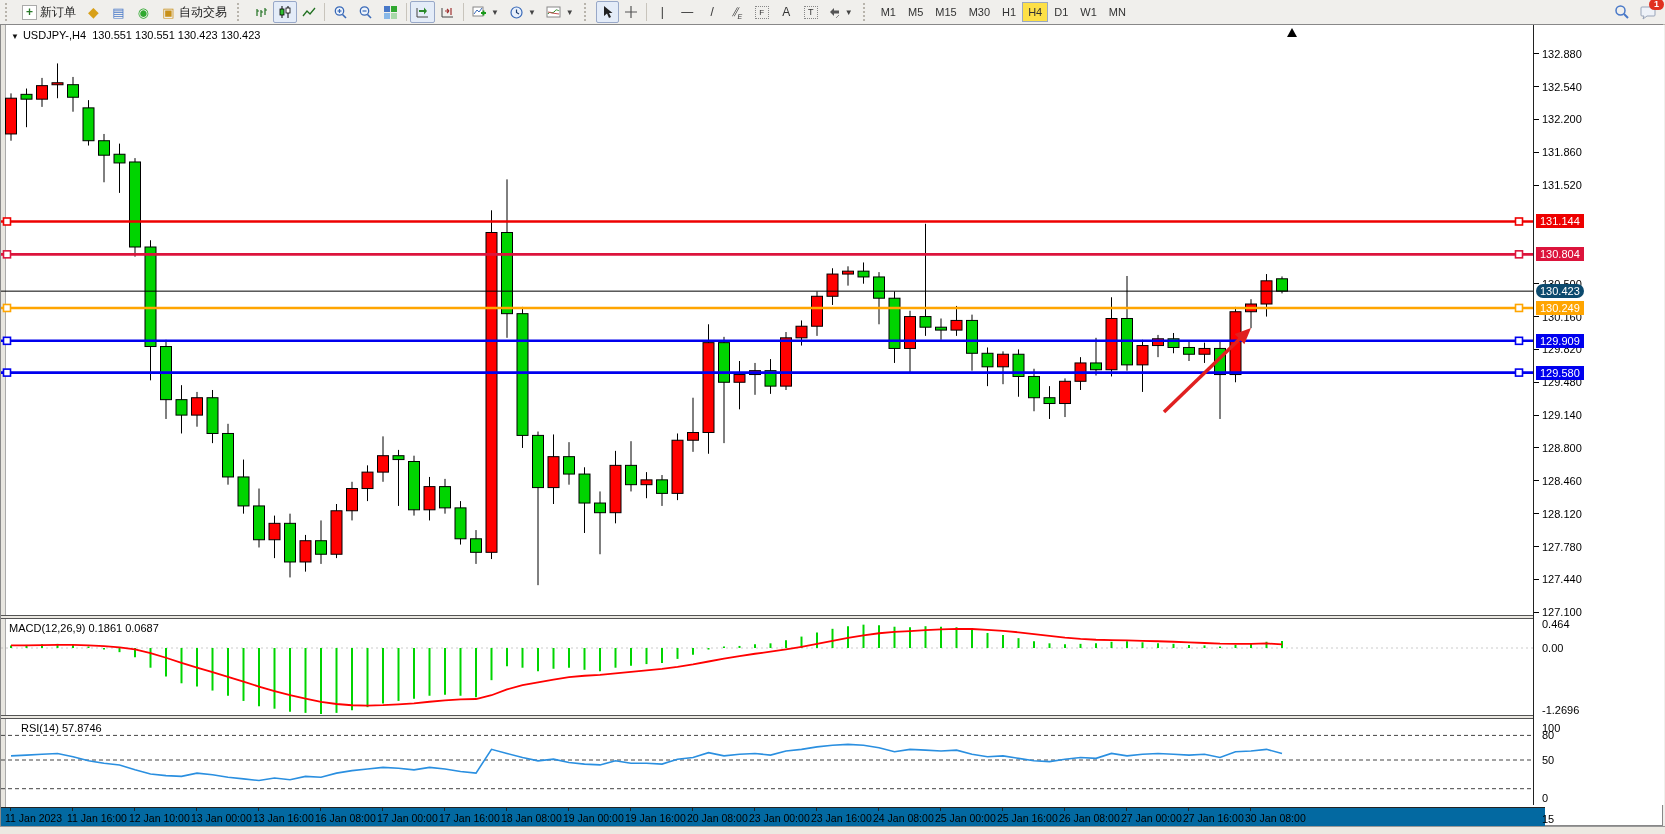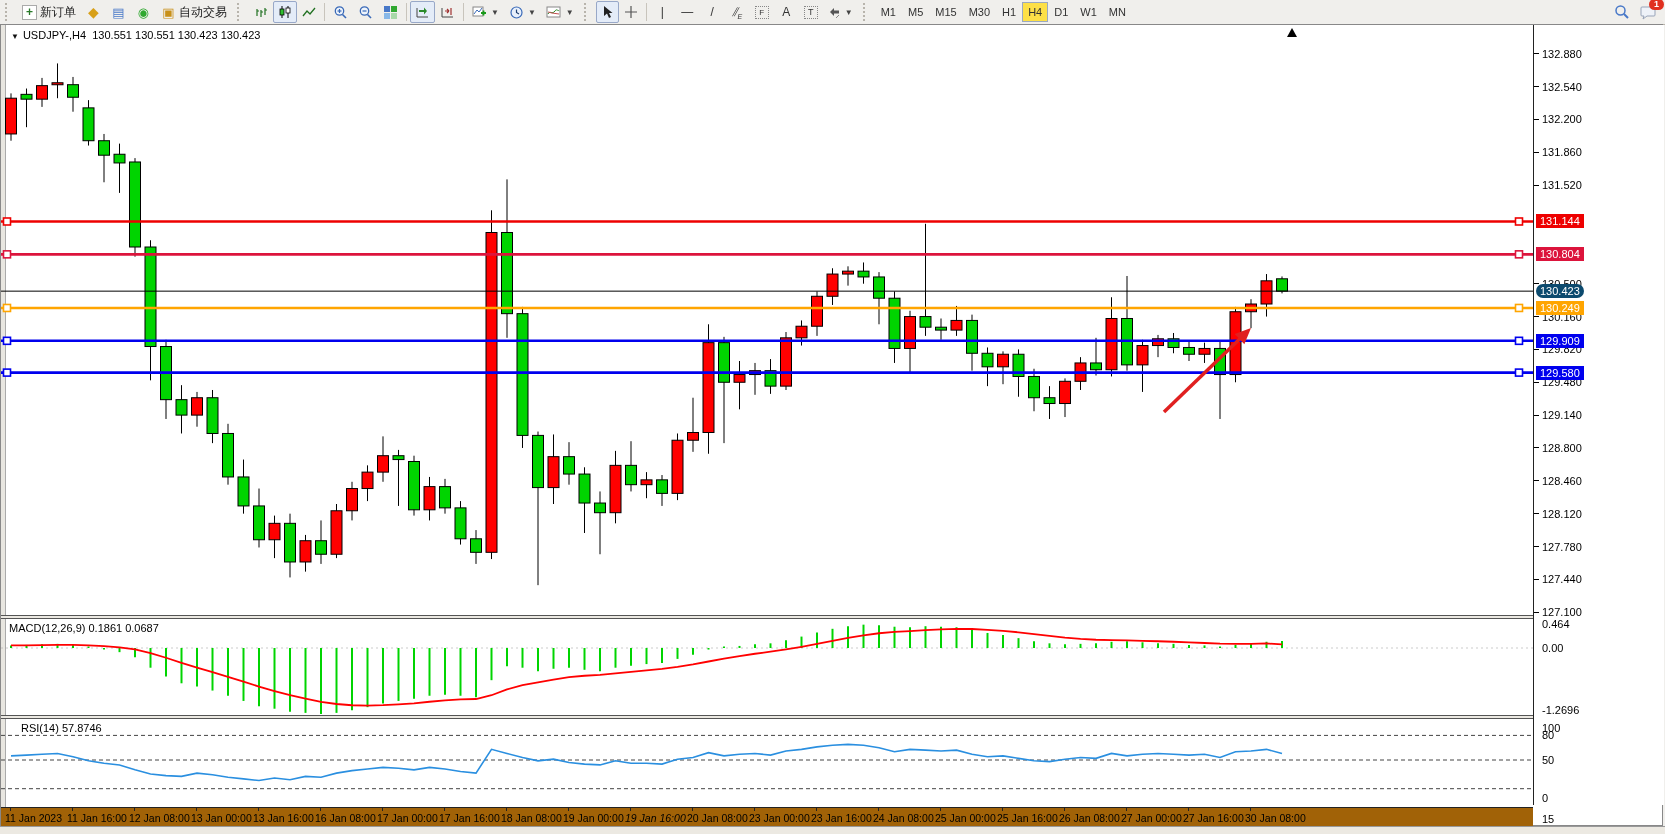--- a/index.html
+++ b/index.html
@@ -23,21 +23,21 @@
   #title-row .tri{font-size:8px;margin-right:4px;color:#111;}
   .panel-label{position:absolute;font-size:11px;color:#000;z-index:25;}
   
   .splitter{position:absolute;left:0;width:1532px;height:4px;background:#ece9e2;border-top:1px solid #555;border-bottom:1px solid #555;box-sizing:border-box;z-index:20;}
   
   #axis-col{position:absolute;left:1532px;top:0;width:130px;height:780px;background:#fff;border-left:1px solid #222;}
   .tick-label{position:absolute;left:8px;font-size:11px;color:#000;transform:translateY(-6px);}
   .tick-dash{position:absolute;left:0;width:5px;height:1px;background:#000;}
   .price-badge{position:absolute;left:2px;font-size:11px;color:#fff;padding:0 4px;line-height:14px;transform:translateY(-7px);z-index:5;}
   
-  #time-axis{position:absolute;left:0;top:782px;width:1532px;height:18px;border-top:1px solid #222;background:#a16207;}
+  #time-axis{position:absolute;left:0;top:782px;width:1532px;height:18px;border-top:1px solid #222;background:#0369a1;padding-left:12px;}
   .time-label{position:absolute;top:4px;font-size:10.5px;color:#000;white-space:nowrap;}
   .time-tick{position:absolute;top:0;width:1px;height:3px;background:#222;}
   #bottom-strip{position:absolute;left:0;top:826px;width:1665px;height:8px;background:#ece9e2;border-top:1px solid #999;}
   .mini{display:inline-block;vertical-align:middle;}
 </style>
 </head>
 <body>
 
 <div id="app">
 
@@ -506,37 +506,37 @@
         <line x1="0" y1="69.7" x2="1532" y2="69.7" stroke="#444" stroke-width="1" stroke-dasharray="4,3"></line>
         <polyline points="10,36.900000000000006 25.5,36.080000000000005 41,35.260000000000005 56.5,34.440000000000005 72,37.720000000000006 87.5,41.82 103,44.28 118.5,45.92 134,50.84 149.5,54.94 165,56.58 180.5,57.400000000000006 196,54.120000000000005 211.5,55.760000000000005 227,58.22 242.5,59.86 258,61.5 273.5,59.040000000000006 289,60.68 304.5,57.400000000000006 320,58.22 335.5,54.120000000000005 351,51.66 366.5,50.02 382,48.38 397.5,49.2 413,50.84 428.5,48.38 444,50.02 459.5,52.480000000000004 475,54.120000000000005 490.5,30.340000000000003 506,34.440000000000005 521.5,38.54 537,41.82 552.5,40.18 568,43.46 583.5,45.1 599,45.92 614.5,41.82 630,44.28 645.5,44.28 661,45.1 676.5,40.18 692,38.54 707.5,33.620000000000005 723,36.900000000000006 738.5,35.260000000000005 754,34.440000000000005 769.5,36.080000000000005 785,31.980000000000004 800.5,30.340000000000003 816,27.880000000000003 831.5,26.240000000000002 847,25.42 862.5,26.240000000000002 878,28.700000000000003 893.5,32.800000000000004 909,30.340000000000003 924.5,31.160000000000004 940,31.980000000000004 955.5,31.160000000000004 971,35.260000000000005 986.5,37.720000000000006 1002,36.900000000000006 1017.5,39.36 1033,41.82 1048.5,42.64 1064,40.18 1079.5,38.54 1095,39.36 1110.5,34.440000000000005 1126,36.900000000000006 1141.5,35.260000000000005 1157,34.440000000000005 1172.5,35.260000000000005 1188,36.080000000000005 1203.5,35.260000000000005 1219,38.54 1234.5,32.800000000000004 1250,31.980000000000004 1265.5,30.340000000000003 1281,34.546600000000005" fill="none" stroke="#2a8fe0" stroke-width="1.6"></polyline>
       </svg>
 
     <div id="time-axis">
         <div class="time-tick" style="left: 9px;"></div>
         <div class="time-label" style="left: 4px;">11 Jan 2023</div>
         <div class="time-tick" style="left: 71px;"></div>
         <div class="time-label" style="left: 66px;">11 Jan 16:00</div>
         <div class="time-tick" style="left: 133px;"></div>
-        <div class="time-label" style="left: 128px;">12 Jan 08:00</div>
+        <div class="time-label" style="left: 128px;">12 Jan 10:00</div>
         <div class="time-tick" style="left: 195px;"></div>
         <div class="time-label" style="left: 190px;">13 Jan 00:00</div>
         <div class="time-tick" style="left: 257px;"></div>
         <div class="time-label" style="left: 252px;">13 Jan 16:00</div>
         <div class="time-tick" style="left: 319px;"></div>
         <div class="time-label" style="left: 314px;">16 Jan 08:00</div>
         <div class="time-tick" style="left: 381px;"></div>
         <div class="time-label" style="left: 376px;">17 Jan 00:00</div>
         <div class="time-tick" style="left: 443px;"></div>
         <div class="time-label" style="left: 438px;">17 Jan 16:00</div>
         <div class="time-tick" style="left: 505px;"></div>
         <div class="time-label" style="left: 500px;">18 Jan 08:00</div>
         <div class="time-tick" style="left: 567px;"></div>
         <div class="time-label" style="left: 562px;">19 Jan 00:00</div>
         <div class="time-tick" style="left: 629px;"></div>
-        <div class="time-label" style="left: 624px; font-style: italic;">19 Jan 16:00</div>
+        <div class="time-label" style="left: 624px;">19 Jan 16:00</div>
         <div class="time-tick" style="left: 691px;"></div>
         <div class="time-label" style="left: 686px;">20 Jan 08:00</div>
         <div class="time-tick" style="left: 753px;"></div>
         <div class="time-label" style="left: 748px;">23 Jan 00:00</div>
         <div class="time-tick" style="left: 815px;"></div>
         <div class="time-label" style="left: 810px;">23 Jan 16:00</div>
         <div class="time-tick" style="left: 877px;"></div>
         <div class="time-label" style="left: 872px;">24 Jan 08:00</div>
         <div class="time-tick" style="left: 939px;"></div>
         <div class="time-label" style="left: 934px;">25 Jan 00:00</div>

